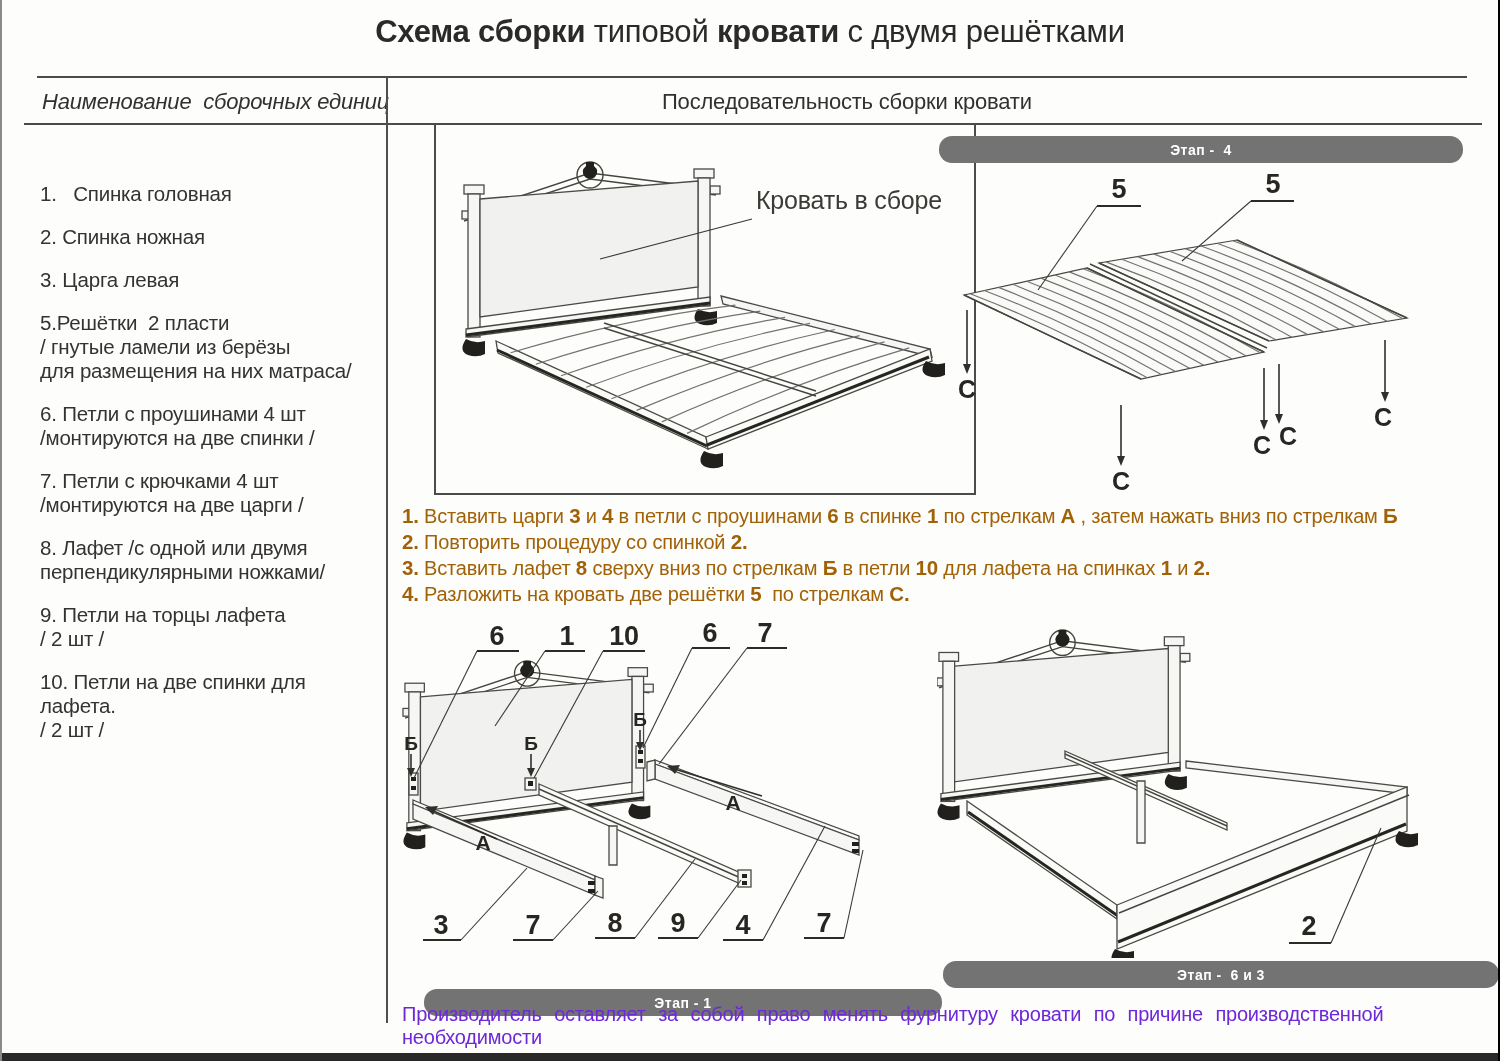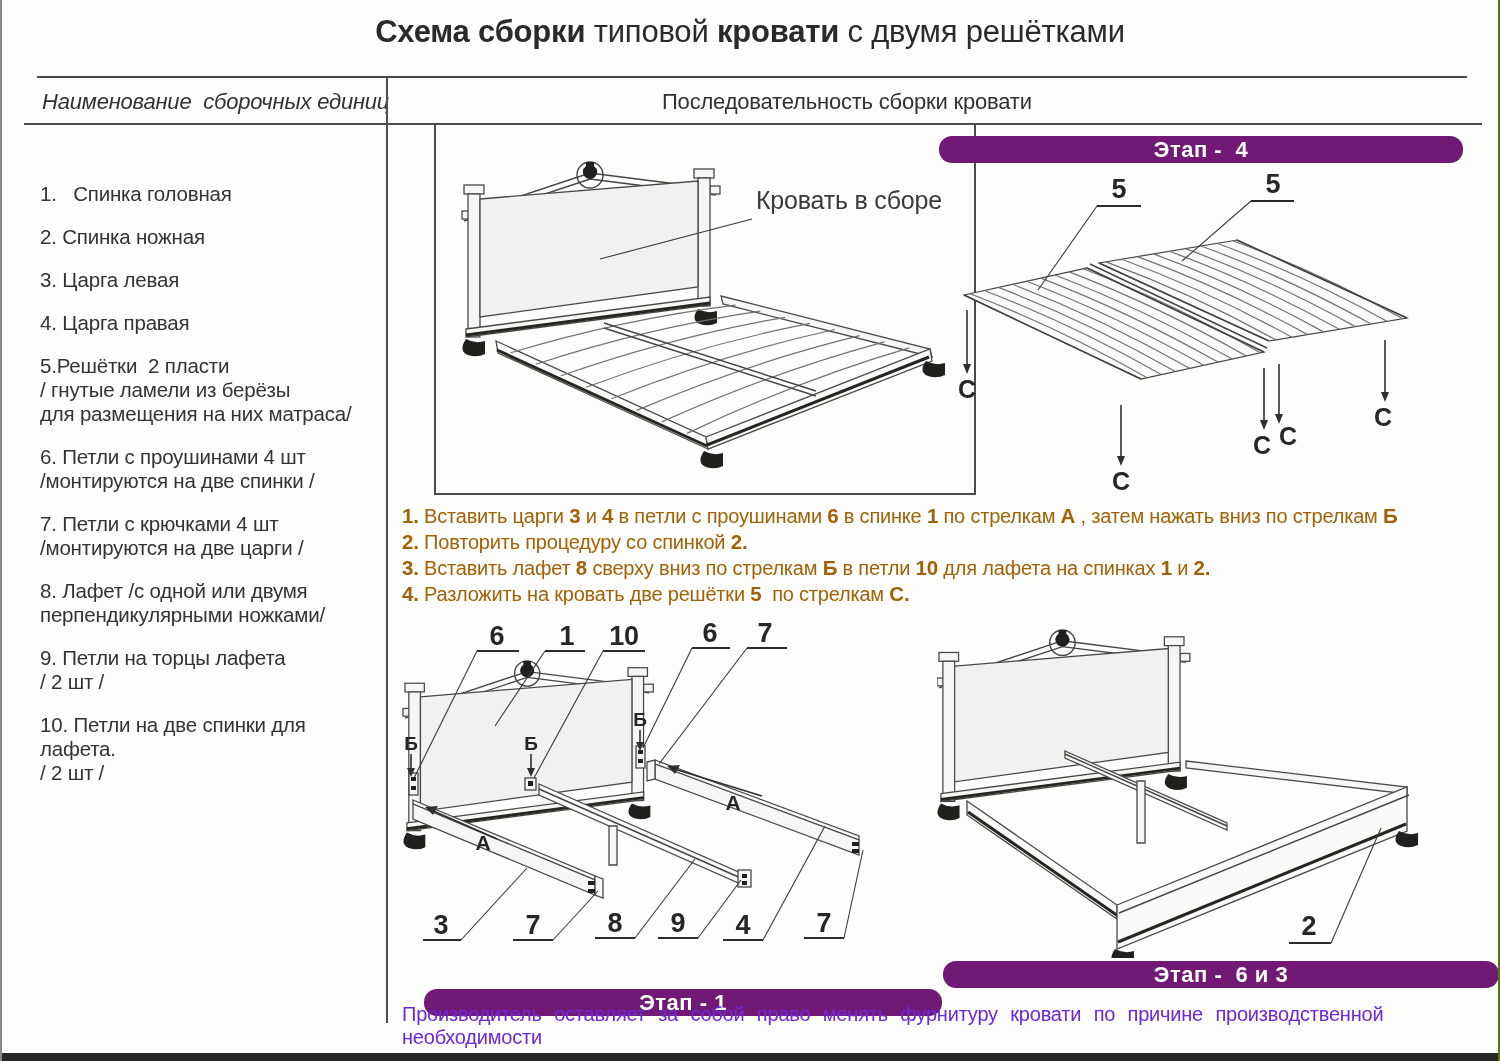--- a/index.html
+++ b/index.html
@@ -1,33 +1,33 @@
 <!DOCTYPE html>
 <html><head>
 <meta charset="utf-8">
 <style>
   html,body{margin:0;padding:0;background:#e8e8e8;}
   .page{
     position:relative;width:1500px;height:1061px;background:#fdfdfc;
     font-family:"Liberation Sans",sans-serif;color:#2e2d2b;overflow:hidden;
-    border-left:2px solid #8a8a8a;border-right:2px solid #4d7c0f;box-sizing:border-box;
+    border-left:2px solid #8a8a8a;border-right:2px solid #000000;box-sizing:border-box;
     letter-spacing:-0.2px;
   }
   .abs{position:absolute;}
   .title{top:14px;left:0;width:100%;text-align:center;font-size:31px;color:#2b2a28;}
   .title b{font-weight:bold;}
   .hr1{top:76px;left:35px;width:1430px;height:2px;background:#4c4b49;}
   .hr2{top:123px;left:22px;width:1458px;height:2px;background:#4c4b49;}
   .vdiv{top:77px;left:384px;width:2px;height:946px;background:#504f4d;}
   .thead{font-size:22px;color:#323130;white-space:pre;}
   .bedbox{top:123px;left:384px;width:542px;height:372px;border:2px solid #4c4b49;box-sizing:border-box;margin-left:48px;}
   .pill{
-    height:27px;background:#701a75;border-radius:13px;color:#ffffff;
+    height:27px;background:#737373;border-radius:13px;color:#ffffff;
     display:flex;align-items:center;justify-content:center;
-    font-weight:bold;font-size:22px;letter-spacing:.5px;white-space:pre;
+    font-weight:bold;font-size:14px;letter-spacing:.5px;white-space:pre;
   }
   .parts{top:182px;left:38px;width:335px;font-size:20.5px;line-height:24px;color:#343332;}
   .parts .item{white-space:pre-wrap;margin-bottom:19px;}
   .instr{top:503px;left:400px;width:1062px;font-size:20px;line-height:26px;color:#a16207;}
   .instr .line{white-space:pre-wrap;}
   .instr b{font-weight:bold;font-size:20.5px;}
   .footer{top:1003px;left:400px;width:1062px;font-size:20px;color:#6d28d9;word-spacing:7px;}
   .botbar{left:0;bottom:0;width:100%;height:8px;background:#2a2927;}
   
   svg .ln{stroke:#45443f;stroke-width:1.4;fill:none;}
@@ -80,21 +80,20 @@
 
   <div class="abs thead" style="top:89px;left:40px;font-style:italic;">Наименование  сборочных единиц</div>
   <div class="abs thead" style="top:89px;left:660px;">Последовательность сборки кровати</div>
   <div class="abs hr2"></div>
   <div class="abs vdiv"></div>
 
   <div class="abs parts">
     <div class="item">1.   Спинка головная</div>
     <div class="item">2. Спинка ножная</div>
     <div class="item">3. Царга левая</div>
-    <div class="item">4. Царга правая</div>
     <div class="item">5.Решётки  2 пласти
 / гнутые ламели из берёзы
 для размещения на них матраса/</div>
     <div class="item">6. Петли с проушинами 4 шт
 /монтируются на две спинки /</div>
     <div class="item">7. Петли с крючками 4 шт
 /монтируются на две царги /</div>
     <div class="item">8. Лафет /с одной или двумя
 перпендикулярными ножками/</div>
     <div class="item">9. Петли на торцы лафета

